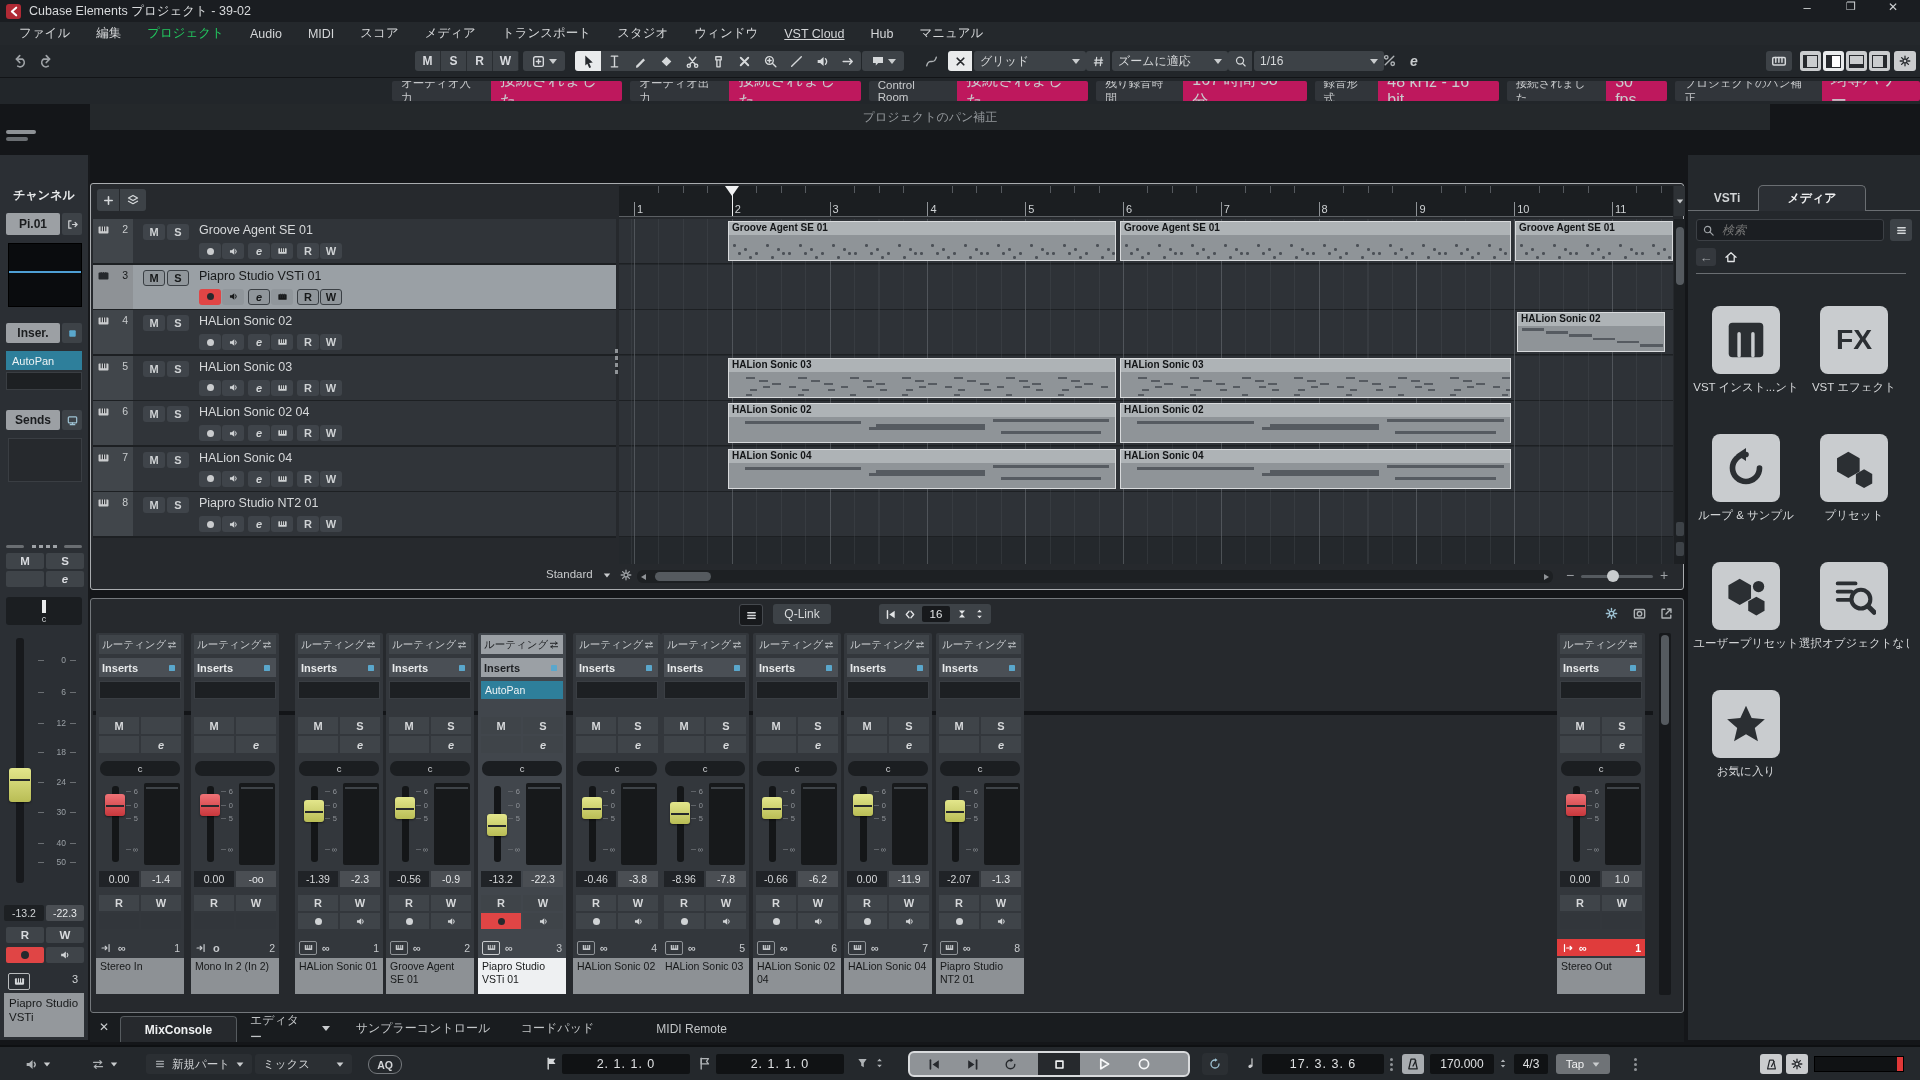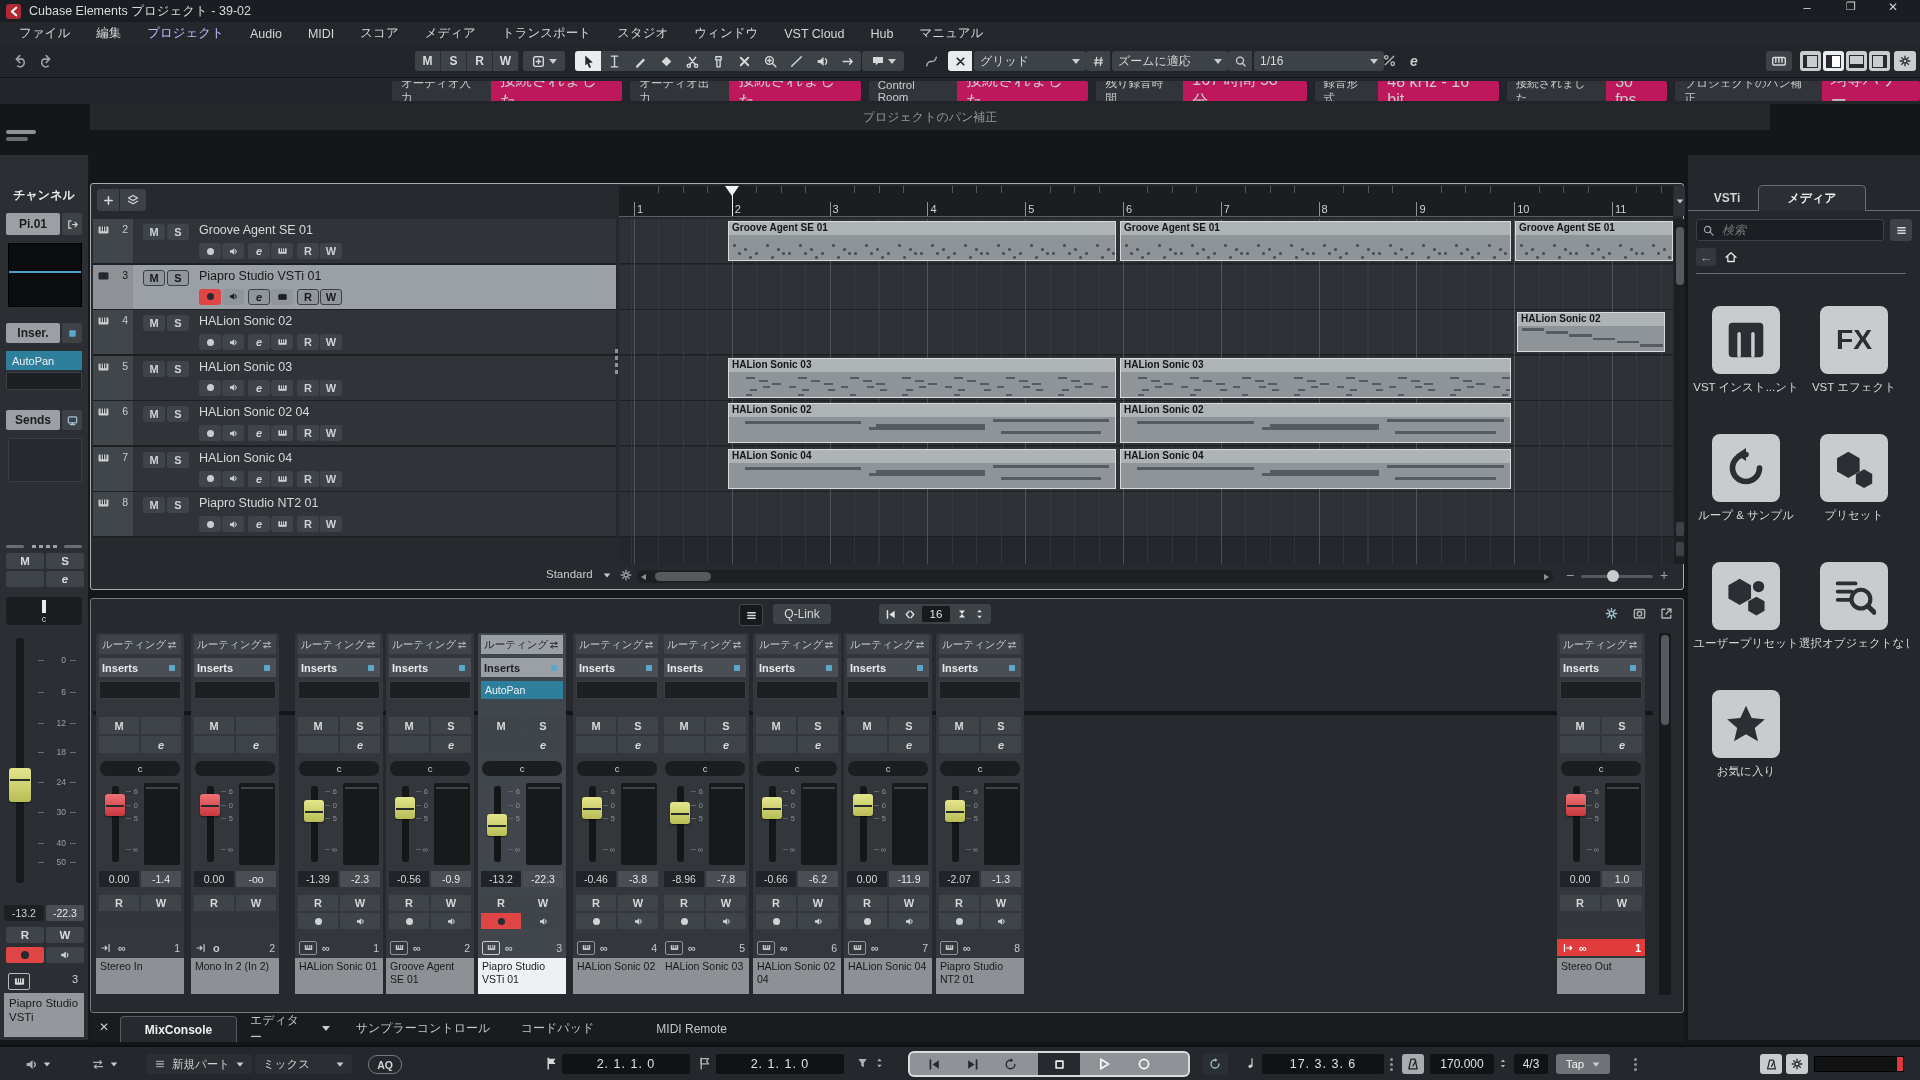--- a/index.html
+++ b/index.html
@@ -83,29 +83,29 @@
     </span>
   <span style="font-size:12.5px;color:#d8dadc">Cubase Elements プロジェクト - 39-02</span>
   <span class="abs" style="right:92px;top:0;width:42px;height:18px;text-align:center;color:#cfd2d4;font-size:13px">–</span>
   <span class="abs" style="right:48px;top:0;width:42px;height:18px;text-align:center;color:#cfd2d4;font-size:11px">❐</span>
   <span class="abs" style="right:6px;top:0;width:42px;height:18px;text-align:center;color:#cfd2d4;font-size:12px">✕</span>
 </div>
 
 <div id="menubar" class="abs bar flex" style="left:0;right:0;padding-left:6px">
     <div style="padding: 0px 13px; font-size: 12.5px; color: rgb(212, 214, 216); height: 23px; display: flex; align-items: center;">ファイル</div>
     <div style="padding: 0px 13px; font-size: 12.5px; color: rgb(212, 214, 216); height: 23px; display: flex; align-items: center;">編集</div>
-    <div style="padding: 0px 13px; font-size: 12.5px; color: #c4b5fd; height: 23px; display: flex; align-items: center; font-family: Liberation Mono, monospace;">プロジェクト</div>
+    <div style="padding: 0px 13px; font-size: 12.5px; color: #22c55e; height: 23px; display: flex; align-items: center; font-family: Liberation Mono, monospace;">プロジェクト</div>
     <div style="padding: 0px 13px; font-size: 12.5px; color: rgb(212, 214, 216); height: 23px; display: flex; align-items: center;">Audio</div>
     <div style="padding: 0px 13px; font-size: 12.5px; color: rgb(212, 214, 216); height: 23px; display: flex; align-items: center;">MIDI</div>
     <div style="padding: 0px 13px; font-size: 12.5px; color: rgb(212, 214, 216); height: 23px; display: flex; align-items: center;">スコア</div>
     <div style="padding: 0px 13px; font-size: 12.5px; color: rgb(212, 214, 216); height: 23px; display: flex; align-items: center;">メディア</div>
     <div style="padding: 0px 13px; font-size: 12.5px; color: rgb(212, 214, 216); height: 23px; display: flex; align-items: center;">トランスポート</div>
     <div style="padding: 0px 13px; font-size: 12.5px; color: rgb(212, 214, 216); height: 23px; display: flex; align-items: center;">スタジオ</div>
     <div style="padding: 0px 13px; font-size: 12.5px; color: rgb(212, 214, 216); height: 23px; display: flex; align-items: center;">ウィンドウ</div>
-    <div style="padding: 0px 13px; font-size: 12.5px; color: rgb(212, 214, 216); height: 23px; display: flex; align-items: center;">VST Cloud</div>
+    <div style="padding: 0px 13px; font-size: 12.5px; color: rgb(212, 214, 216); height: 23px; display: flex; align-items: center; text-decoration: underline;">VST Cloud</div>
     <div style="padding: 0px 13px; font-size: 12.5px; color: rgb(212, 214, 216); height: 23px; display: flex; align-items: center;">Hub</div>
     <div style="padding: 0px 13px; font-size: 12.5px; color: rgb(212, 214, 216); height: 23px; display: flex; align-items: center;">マニュアル</div>
   </div>
 
 <div id="toolbar" class="abs bar" style="left:0;right:0">
     <span class="icon" style="position: absolute; left: 12px; top: 7px; width: 18px; height: 18px; color: rgb(158, 162, 166);">
       <svg viewBox="0 0 14 14">
         <path d="M3.5 5.5 H8 A3.2 3.2 0 1 1 4.5 11"></path>
         <path d="M6 2.8 L3.5 5.5 L6 8.2"></path>
       </svg>

